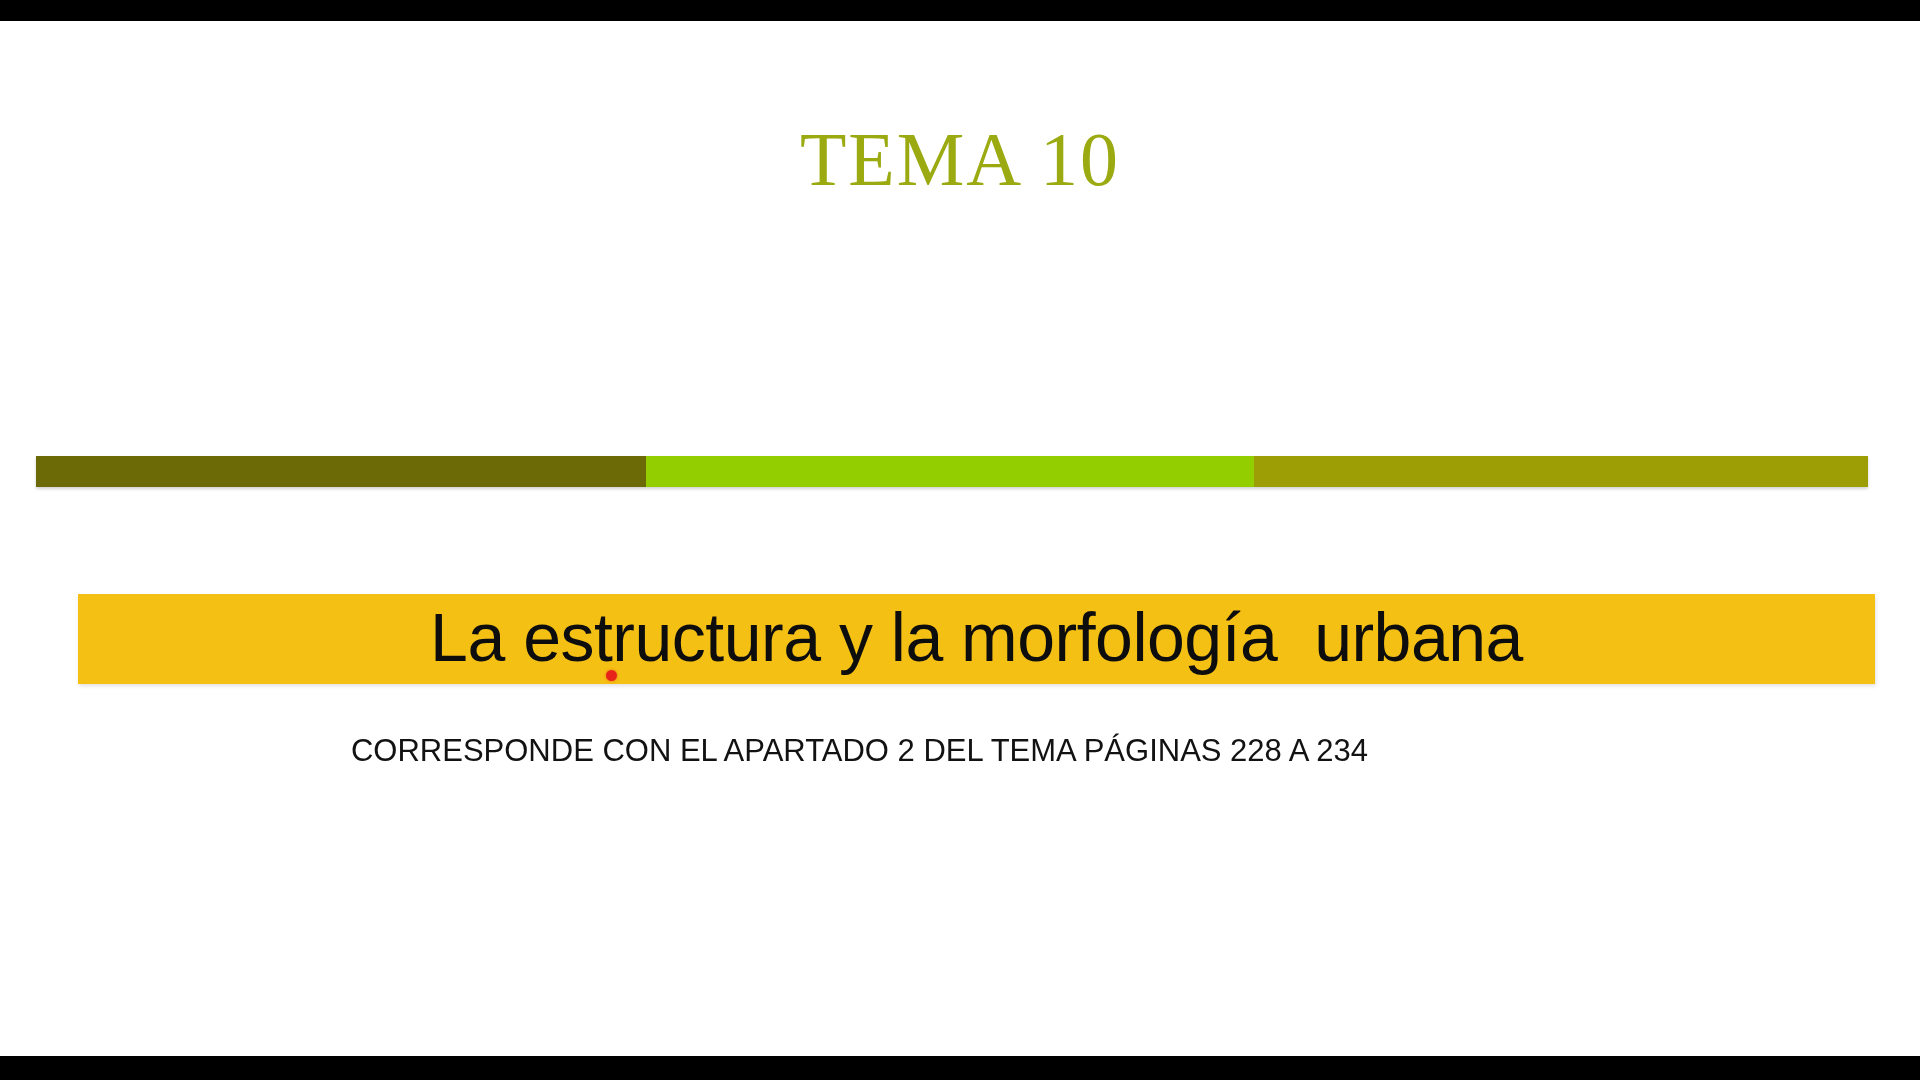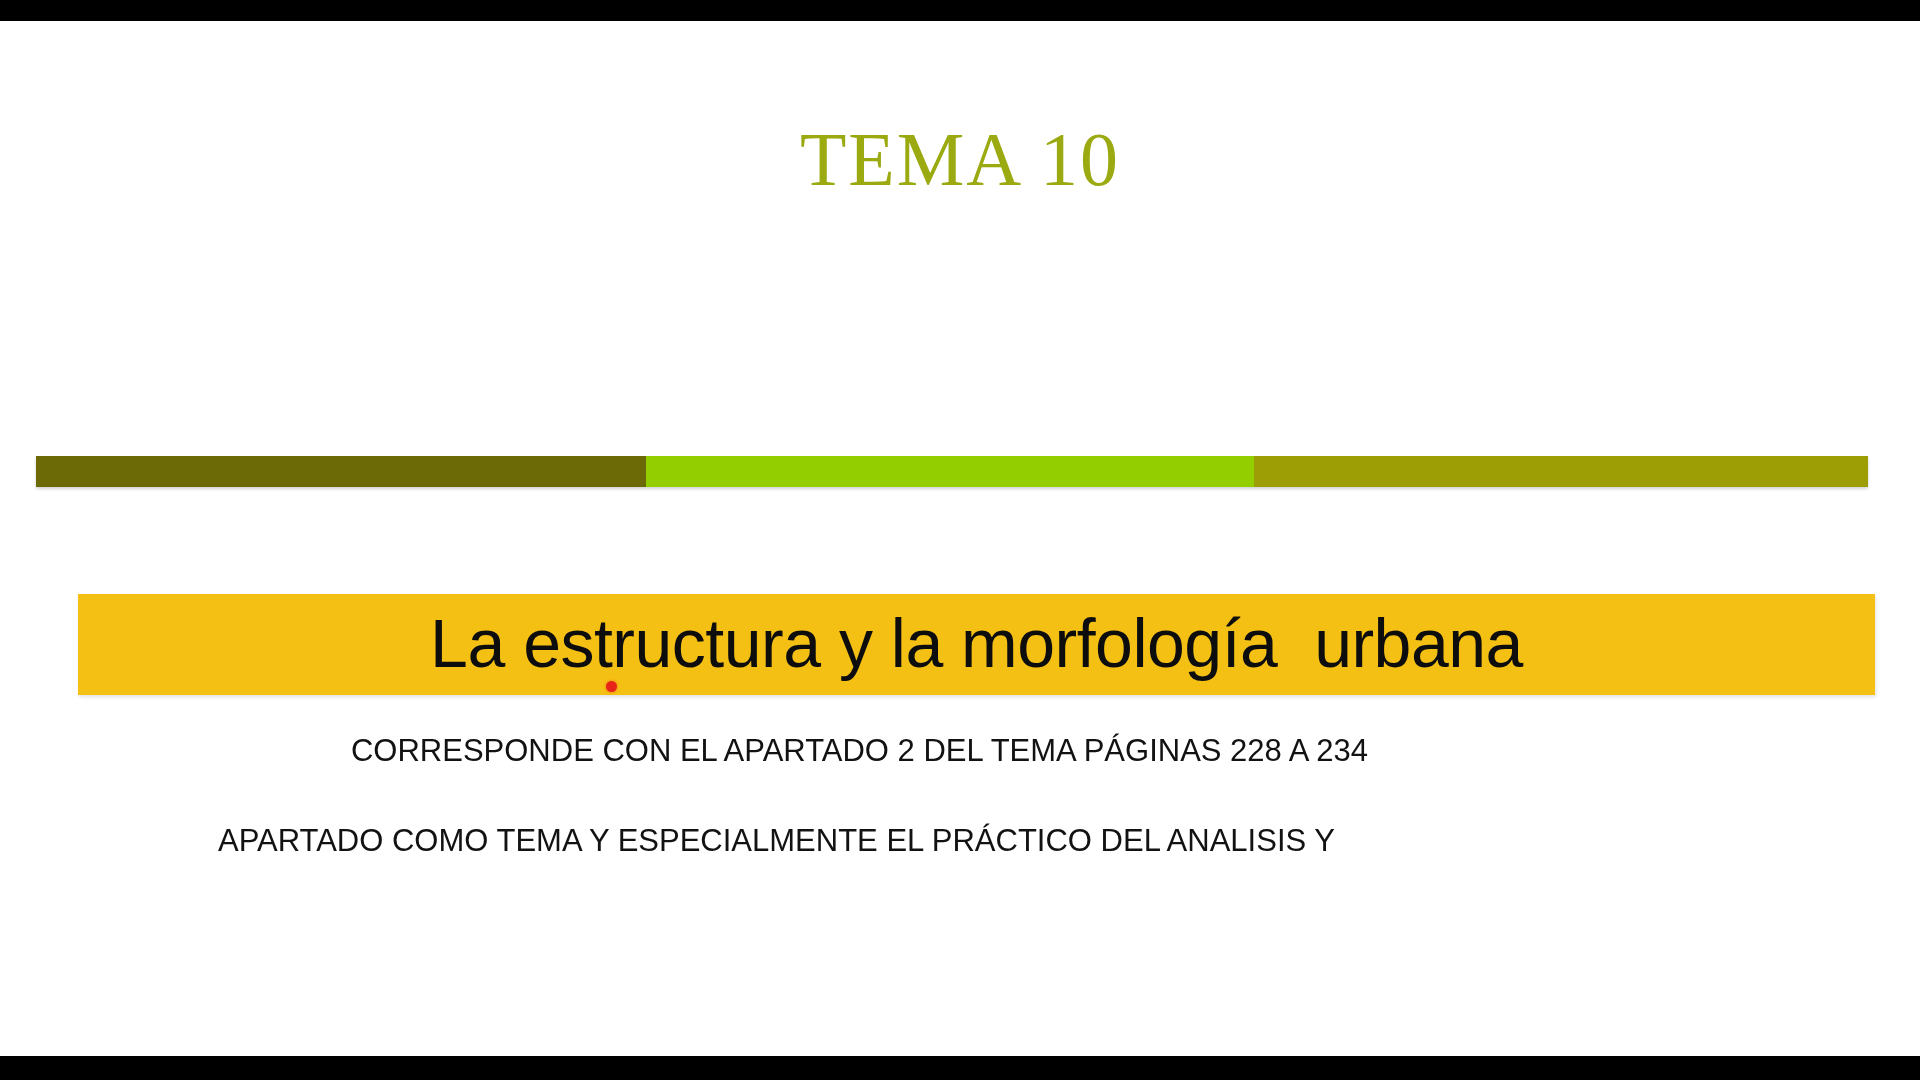--- a/index.html
+++ b/index.html
@@ -70,21 +70,21 @@
   .divider-seg.seg-1 { width: 610px;  background: #6b6a06; }
   .divider-seg.seg-2 { width: 608px;  background: #93ce00; }
   .divider-seg.seg-3 { width: 614px;  background: #9d9e05; }
 
   
   .title-band {
     position: absolute;
     left: 78px;
     top: 573px;
     width: 1797px;
-    height: 101px;
+    height: 90px;
     background: #f5c014;
     box-shadow: 1px 2px 4px rgba(0,0,0,0.12);
     display: flex;
     align-items: center;
     justify-content: center;
   }
   .title-text {
     position: relative;
     font-family: "Liberation Sans", sans-serif;
     font-size: 68px;
@@ -148,20 +148,19 @@
     </div>
 
     <div class="title-band" style="background: rgb(245, 192, 20);">
       <div class="title-text">La estructura y la morfología  urbana</div>
       <span class="title-marker" style="background: rgb(232, 35, 26);"></span>
     </div>
 
     <div class="subline">CORRESPONDE CON EL APARTADO 2 DEL TEMA PÁGINAS 228 A 234</div>
 
     <div class="paragraph">
-      <span class="ln">APARTADO COMO TEMA Y ESPECIALMENTE EL PRÁCTICO DEL ANALISIS Y</span>
     </div>
 
   </div>
 
   <div class="letterbox bottom"></div>
 
 </div>
 
 </body></html>

